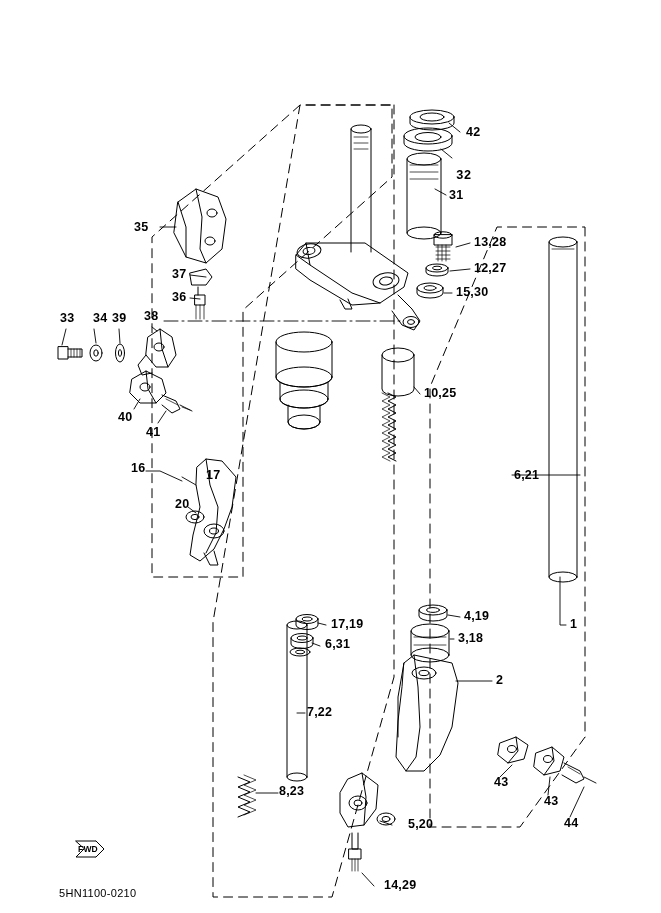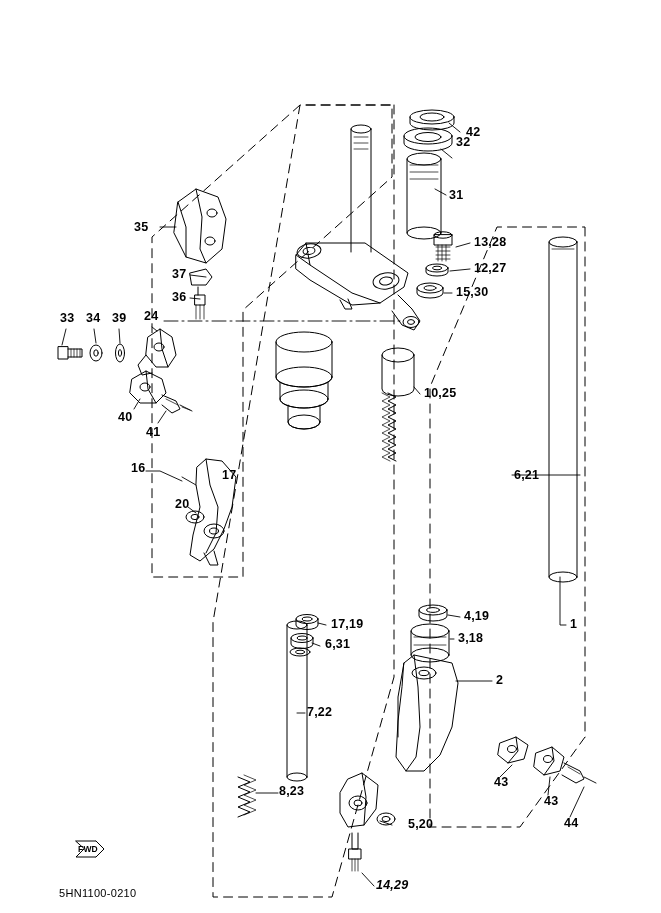--- a/index.html
+++ b/index.html
@@ -329,50 +329,50 @@
 
       <g stroke-width="1">
         <path d="M76 804 L96 804 L104 812 L96 820 L76 820 L84 812 Z"></path>
         <path d="M96 804 L104 812 L96 820" stroke-width="0.8"></path>
       </g>
 
     </g>
   </svg>
 
   <div class="callout" style="left:466px; top:88px;">42</div>
-  <div class="callout" style="left:456px; top:98px;">32</div>
+  <div class="callout" style="left:456px; top:132px;font-family:Liberation Mono, monospace;">32</div>
   <div class="callout" style="left:449px; top:151px;">31</div>
   <div class="callout" style="left:134px; top:183px;">35</div>
   <div class="callout" style="left:474px; top:198px;">13,28</div>
   <div class="callout" style="left:474px; top:224px;">12,27</div>
   <div class="callout" style="left:172px; top:230px;text-align:right;">37</div>
   <div class="callout" style="left:456px; top:248px;">15,30</div>
   <div class="callout" style="left:172px; top:253px;">36</div>
   <div class="callout" style="left:60px;  top:274px;">33</div>
-  <div class="callout" style="left:86px;  top:274px;text-align:center;">34</div>
+  <div class="callout" style="left:93px;  top:274px;text-align:center;">34</div>
   <div class="callout" style="left:112px; top:274px;">39</div>
-  <div class="callout" style="left:144px; top:272px;">24</div>
+  <div class="callout" style="left:144px; top:272px;">38</div>
   <div class="callout" style="left:424px; top:349px;">10,25</div>
   <div class="callout" style="left:118px; top:373px;">40</div>
   <div class="callout" style="left:146px; top:388px;">41</div>
   <div class="callout" style="left:131px; top:424px;">16</div>
-  <div class="callout" style="left:178px; top:431px;padding-left:44px;">17</div>
+  <div class="callout" style="left:162px; top:431px;padding-left:44px;">17</div>
   <div class="callout" style="left:514px; top:431px;">6,21</div>
   <div class="callout" style="left:175px; top:460px;">20</div>
   <div class="callout" style="left:331px; top:580px;">17,19</div>
   <div class="callout" style="left:464px; top:572px;">4,19</div>
   <div class="callout" style="left:570px; top:580px;">1</div>
   <div class="callout" style="left:458px; top:594px;">3,18</div>
   <div class="callout" style="left:325px; top:600px;">6,31</div>
   <div class="callout" style="left:496px; top:636px;">2</div>
   <div class="callout" style="left:307px; top:668px;">7,22</div>
   <div class="callout" style="left:279px; top:747px;">8,23</div>
   <div class="callout" style="left:494px; top:738px;">43</div>
   <div class="callout" style="left:544px; top:757px;">43</div>
   <div class="callout" style="left:564px; top:779px;">44</div>
   <div class="callout" style="left:408px; top:780px;">5,20</div>
-  <div class="callout" style="left:376px; top:841px;font-style:italic;">14,29</div>
+  <div class="callout" style="left:384px; top:841px;">14,29</div>
 
   <div class="fwd-label" style="left:78px; top:807px;">FWD</div>
 
   <div class="partcode" style="left:59px; top:850px;">5HN1100-0210</div>
 
 </div>
 
 </body></html>

